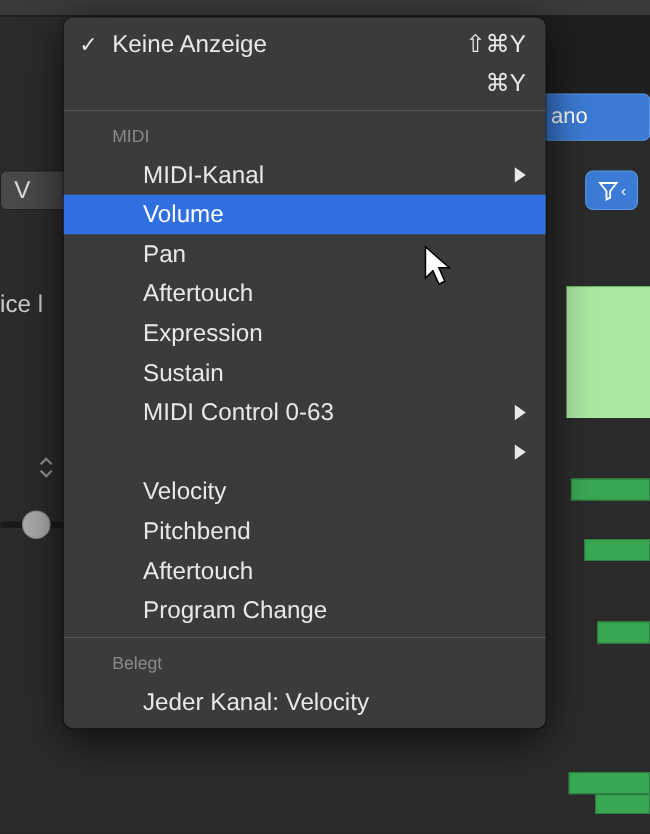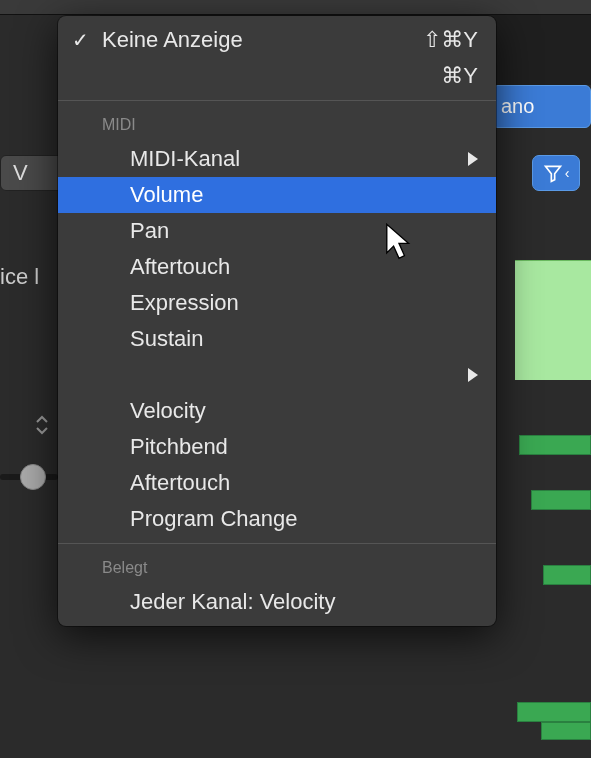--- a/index.html
+++ b/index.html
@@ -285,20 +285,24 @@
   <div class="menu-item indented">
     <span>Aftertouch</span>
   </div>
   <div class="menu-item indented">
     <span>Expression</span>
   </div>
   <div class="menu-item indented">
     <span>Sustain</span>
   </div>
   <div class="menu-item indented">
+    <span>MIDI Control 0-63</span>
+    <span class="submenu-arrow"></span>
+  </div>
+  <div class="menu-item indented">
     <span class="submenu-arrow"></span>
   </div>
   <div class="menu-item indented">
     <span>Velocity</span>
   </div>
   <div class="menu-item indented">
     <span>Pitchbend</span>
   </div>
   <div class="menu-item indented">
     <span>Aftertouch</span>

